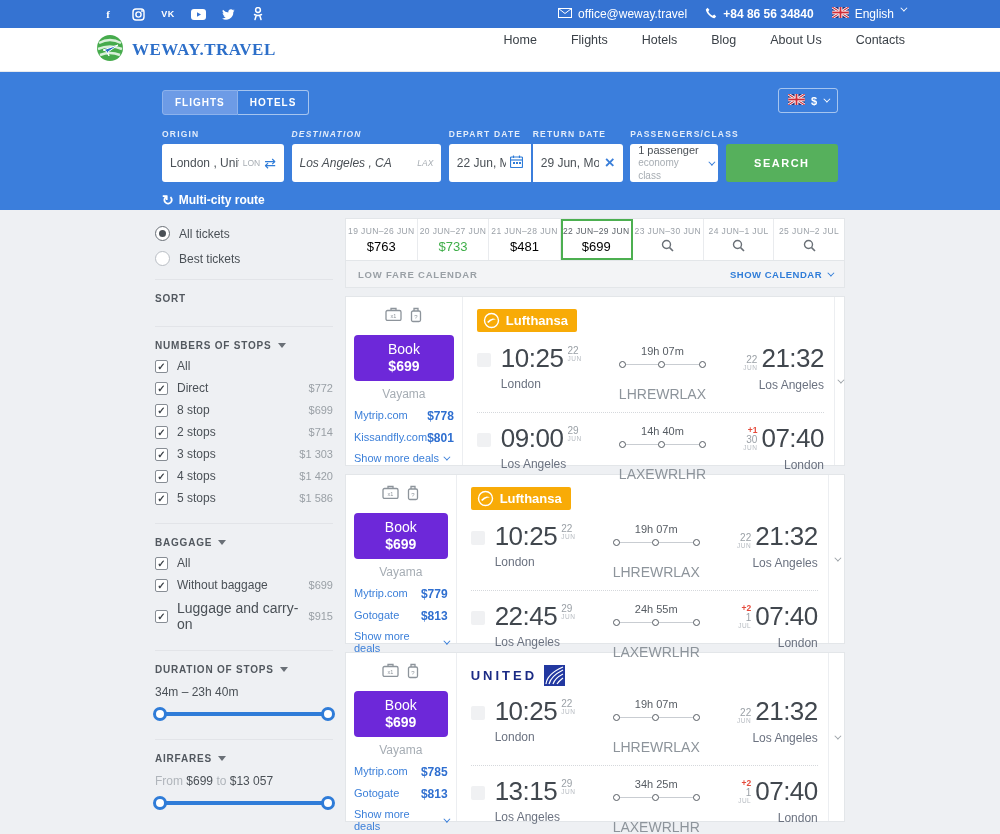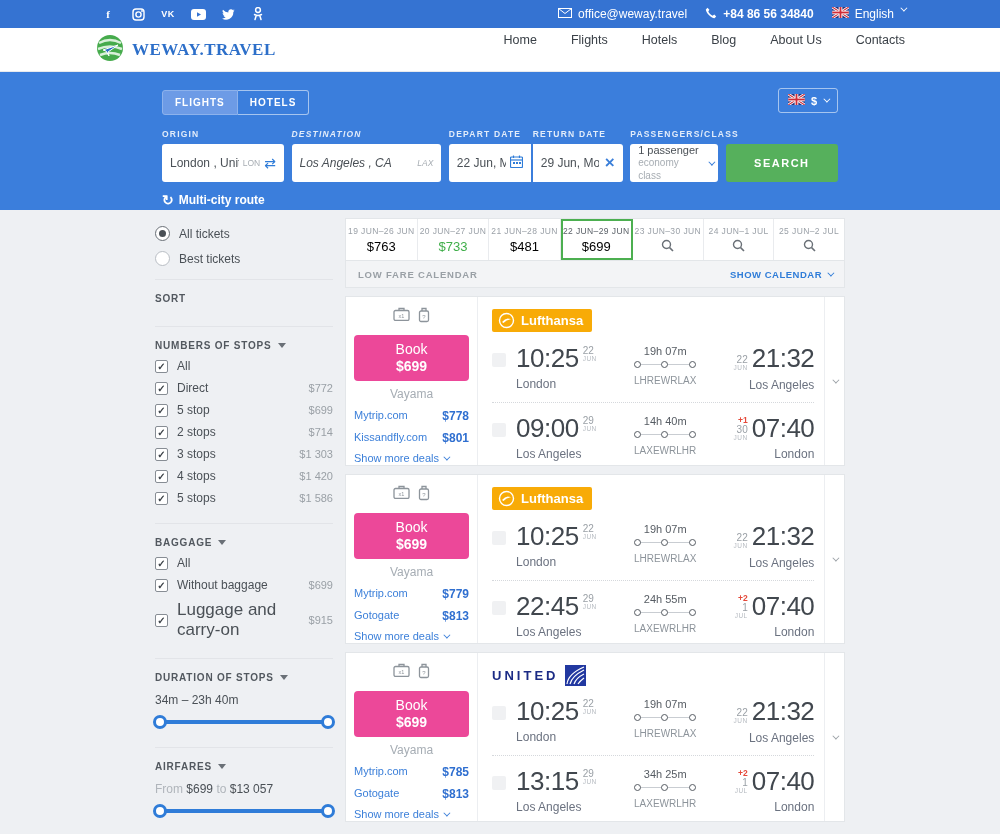--- a/index.html
+++ b/index.html
@@ -104,21 +104,21 @@
   .lowfare { height:27px; background:#f3f4f6; border:1px solid #e3e6e9; border-top:none;
     display:flex; align-items:center; padding:0 12px; }
   .lf-label { font-size:9.5px; color:#9aa0a6; letter-spacing:0.8px; font-weight:bold; }
   .lf-show { margin-left:auto; font-size:9.5px; color:#2f7cd8; font-weight:bold; letter-spacing:0.5px;
     display:flex; align-items:center; gap:5px; cursor:pointer; }
 
   
   .card { background:#fff; border:1px solid #e3e6e9; margin-top:8px; display:flex; height:170px; }
   .card-left { width:133px; padding:10px 8px 8px; display:flex; flex-direction:column; }
   .bag-icons { display:flex; justify-content:center; gap:8px; margin-bottom:8px; }
-  .book { background:#ec4899; border:none; border-radius:4px; color:#fff; padding:6px 0 7px;
+  .book { background:#6d28d9; border:none; border-radius:4px; color:#fff; padding:6px 0 7px;
     cursor:pointer; font-family:inherit; }
   .book .b1 { display:block; font-size:14px; }
   .book .b2 { display:block; font-size:14px; font-weight:bold; margin-top:1px; }
   .provider { text-align:center; font-size:12px; color:#a6adb4; margin-top:6px; }
   .deal { display:flex; font-size:11px; margin-top:8px; }
   .deal a { color:#3b7fd9; text-decoration:none; cursor:pointer; }
   .deal .dp { margin-left:auto; color:#2f6fd0; font-weight:bold; font-size:12px; }
   .more { margin-top:7px; font-size:11px; color:#3b7fd9; display:flex; align-items:center; gap:4px;
     cursor:pointer; }
   .card-main { flex:1; border-left:1px solid #eceef1; padding:12px 10px 8px 14px; }
@@ -138,21 +138,21 @@
   .t-city { font-size:12px; color:#6b7280; margin-top:6px; }
   .t-block.arr { text-align:right; }
   .t-block.arr .t-row { justify-content:flex-end; }
   .diagram { flex:1; padding:0 10px; }
   .dg-dur { text-align:center; font-size:11px; color:#565c63; }
   .dg-line { position:relative; height:7px; margin-top:4px; }
   .dg-line .rail { position:absolute; top:3px; left:3px; right:3px; height:1px; background:#c9cdd2; }
   .dg-dot { position:absolute; top:0; width:7px; height:7px; border-radius:50%; background:#fff;
     border:1.5px solid #565c63; }
   .dg-dot.d1{left:0;} .dg-dot.d2{left:50%; margin-left:-4px;} .dg-dot.d3{right:0;}
-  .dg-codes { display:flex; justify-content:space-between; margin-top:7px; font-size:10px; color:#8d949b; }
+  .dg-codes { display:flex; justify-content:space-between; margin-top:18px; font-size:14px; color:#8d949b; }
   .dotted { border-top:1px dotted #d5d8dc; margin:10px 0 0; }
   .card-expand { width:20px; border-left:1px solid #eceef1; display:flex; align-items:center;
     justify-content:center; color:#9aa0a6; cursor:pointer; }
 </style>
 </head>
 <body>
 
 <div class="topbar">
   <div class="topbar-inner">
     <div class="socials">
@@ -348,21 +348,21 @@
         <span class="chk-label">All</span>
         <span class="chk-price"></span>
       </div>
       <div class="chk-row">
         <span class="chk">✓</span>
         <span class="chk-label">Direct</span>
         <span class="chk-price">$772</span>
       </div>
       <div class="chk-row">
         <span class="chk">✓</span>
-        <span class="chk-label">5 stop</span>
+        <span class="chk-label">8 stop</span>
         <span class="chk-price">$699</span>
       </div>
       <div class="chk-row">
         <span class="chk">✓</span>
         <span class="chk-label">2 stops</span>
         <span class="chk-price">$714</span>
       </div>
       <div class="chk-row">
         <span class="chk">✓</span>
         <span class="chk-label">3 stops</span>
@@ -391,21 +391,21 @@
         <span class="chk-label">All</span>
         <span class="chk-price"></span>
       </div>
       <div class="chk-row">
         <span class="chk">✓</span>
         <span class="chk-label">Without baggage</span>
         <span class="chk-price">$699</span>
       </div>
       <div class="chk-row">
         <span class="chk">✓</span>
-        <span class="chk-label" style="font-size:17px;">Luggage and carry-on</span>
+        <span class="chk-label" style="font-size:14px;">Luggage and carry-on</span>
         <span class="chk-price">$915</span>
       </div>
     </div>
 
     <div class="divider" style="margin-top:18px;"></div>
     <div class="s-title">
       <span>DURATION OF STOPS</span>
         <span class="tri"></span>
     </div>
     <div class="range-text">34m – 23h 40m</div>

